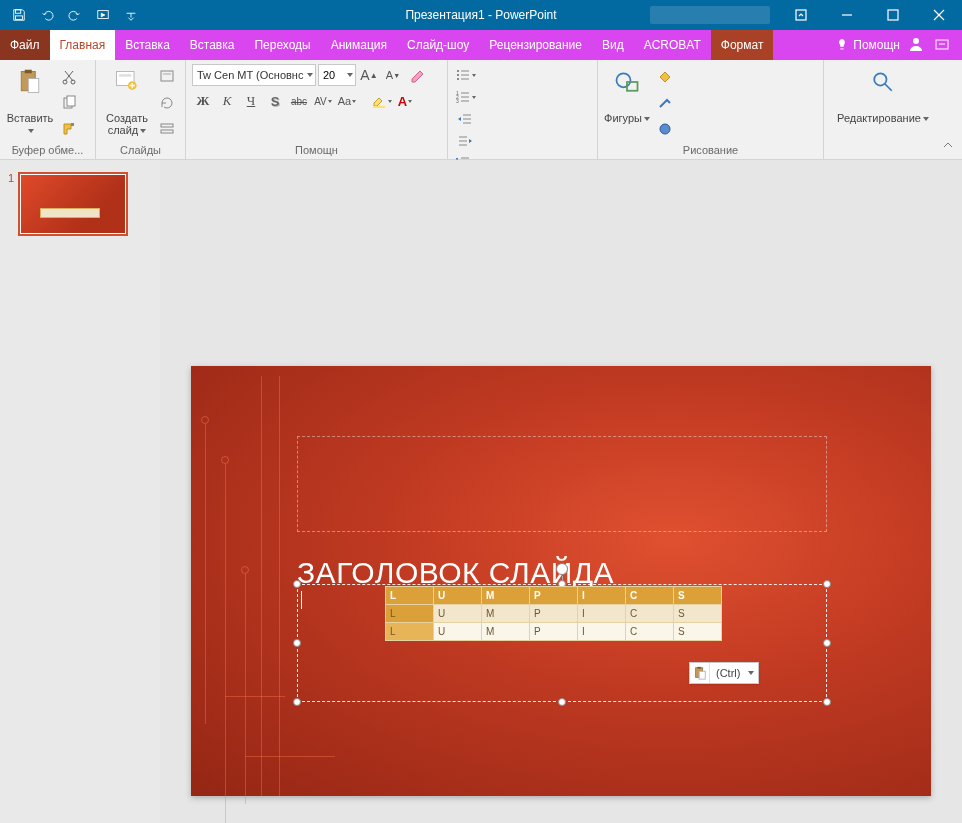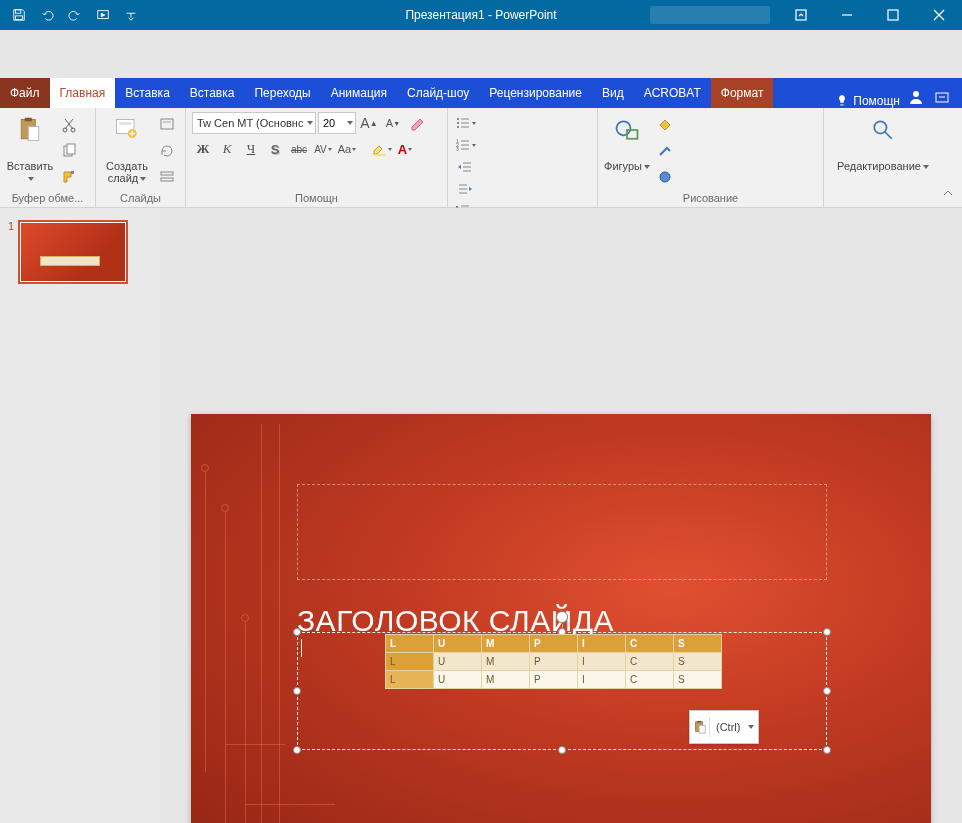--- a/index.html
+++ b/index.html
@@ -10,21 +10,21 @@
   .titlebar .qat { display: flex; align-items: center; gap: 2px; padding-left: 6px; }
   .titlebar .qat .qat-btn { width: 26px; height: 30px; display: flex; align-items: center; justify-content: center; color:#fff; }
   .titlebar .qat .qat-btn svg { width: 14px; height: 14px; fill: #fff; stroke:#fff; }
   .titlebar .title { position:absolute; left:50%; transform:translateX(-50%); font-size: 12px; color:#fff; white-space:nowrap; }
   .titlebar .sysarea { margin-left:auto; display:flex; align-items:center; gap:0; }
   .titlebar .sysarea .name-slot { width:120px; height:18px; margin-right:8px; background: rgba(255,255,255,0.15); border-radius:2px; }
   .titlebar .sysarea .sys-btn { width:46px; height:30px; display:flex; align-items:center; justify-content:center; }
   .titlebar .sysarea .sys-btn svg { width:12px; height:12px; stroke:#fff; fill:none; stroke-width:1.2; }
 
   
-  .tabsrow { height: 30px; background: #1d4ed8; display:flex; align-items:flex-end; color:#fff; position:relative;margin-top:48px; }
+  .tabsrow { height: 30px; background: #d946ef; display:flex; align-items:center; color:#fff; position:relative; }
   .tabsrow .tab { padding: 0 10px; height:30px; display:flex; align-items:center; font-size:12px; color:#fff; cursor:default; }
   .tabsrow .tab.active { background:#fff; color:#b7472a; }
   .tabsrow .tab.dark { background:#8a3520; }
   .tabsrow .tab.context { background:#a84126; }
   .tabsrow .spacer { flex:1; }
   .tabsrow .tell-me { display:flex; align-items:center; gap:4px; padding: 0 8px; color:#fff; font-size:12px; }
   .tabsrow .tell-me svg { width:14px; height:14px; fill:#fff; }
   .tabsrow .right-icons { display:flex; align-items:center; gap:10px; padding-right:12px; }
   .tabsrow .right-icons svg { width:16px; height:16px; fill:#fff; }
 
@@ -103,21 +103,21 @@
   
   .s-table { position:absolute; top:220px; left:194px; border-collapse:collapse; font-size:10px; }
   .s-table th, .s-table td { width:48px; height:18px; padding:1px 4px; text-align:left; border:1px solid #e5d2a0; }
   .s-table th { background:#dca038; color:#fff; font-weight:bold; }
   .s-table tr.r1 td { background:#f2e6cc; color:#6a5a30; }
   .s-table tr.r2 td { background:#fbf6ea; color:#6a5a30; }
   .s-table td:first-child, .s-table th:first-child { background:#dca038 !important; color:#fff; }
   .s-table tr.r2 td:first-child { background:#e8b458 !important; }
 
   
-  .paste-tag { position:absolute; top:296px; left:498px; display:flex; align-items:center; background:#fff; border:1px solid #c8c8c8; height:34px; font-size:11px; color:#444; box-shadow:0 1px 2px rgba(0,0,0,0.15); }
+  .paste-tag { position:absolute; top:296px; left:498px; display:flex; align-items:center; background:#fff; border:1px solid #c8c8c8; height:22px; font-size:11px; color:#444; box-shadow:0 1px 2px rgba(0,0,0,0.15); }
   .paste-tag .pico { width:20px; height:20px; display:flex; align-items:center; justify-content:center; border-right:1px solid #e0e0e0; }
   .paste-tag .pico svg{ width:14px; height:14px; }
   .paste-tag .plabel { padding:0 4px 0 6px; }
   .paste-tag .pdd { width:14px; display:flex; align-items:center; justify-content:center; }
   .paste-tag .pdd::after { content:""; border-left:3px solid transparent; border-right:3px solid transparent; border-top:4px solid #666; }
 
   .big-svg { width:28px; height:28px; }
 </style>
 </head>
 <body>

